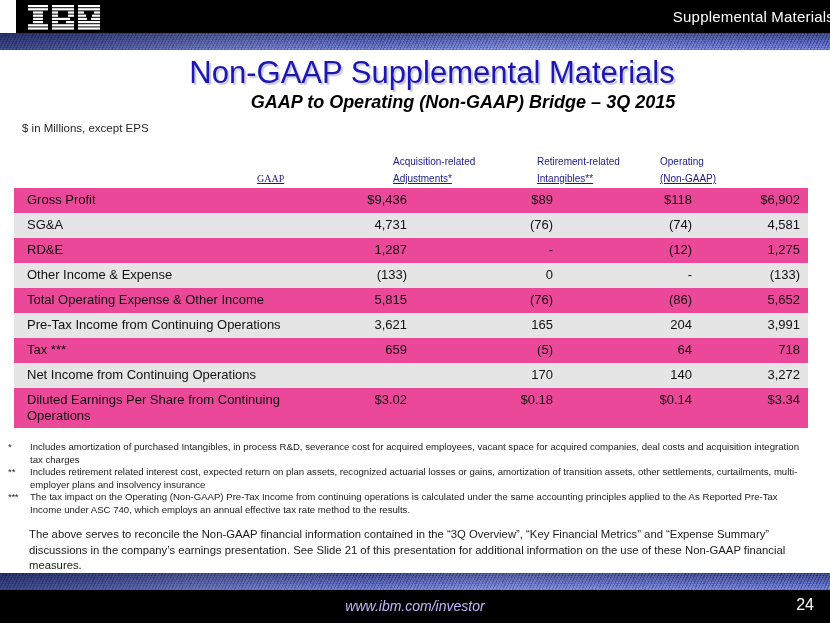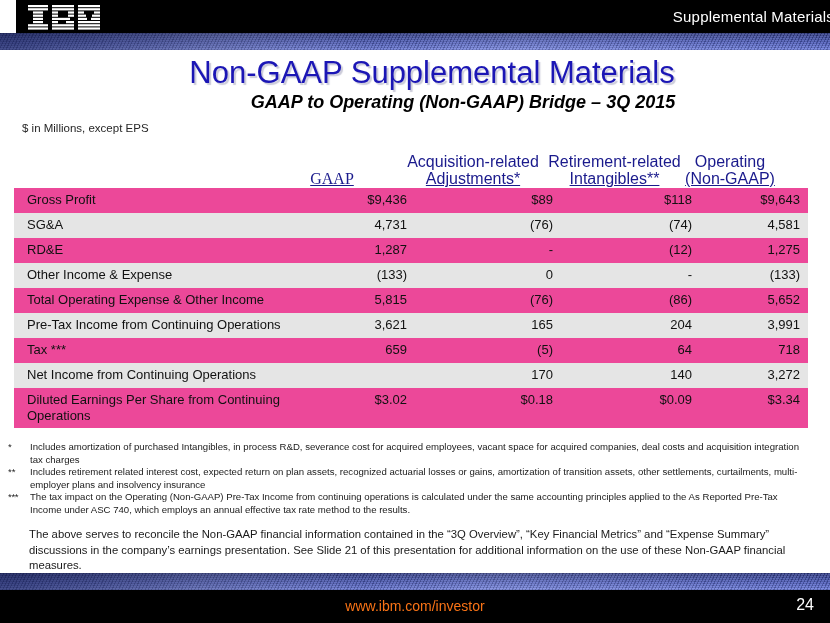--- a/index.html
+++ b/index.html
@@ -110,22 +110,22 @@
   
   .col-headers {
     position: absolute;
     left: 14px; top: 147px;
     width: 794px;
     height: 40px;
   }
   .col-head {
     position: absolute;
     bottom: 0;
-    text-align: center;
-    font-size: 16px;
+    text-align: left;
+    font-size: 10px;
     color: #1a1a8c;
     line-height: 17px;
   }
   .col-head .ul {
     text-decoration: underline;
   }
 
   
   .table {
     position: absolute;
@@ -242,22 +242,23 @@
     left: 0; top: 590px;
     width: 830px;
     height: 33px;
     background: #000000;
   }
   .footer-url {
     position: absolute;
     left: 0; top: 8px;
     width: 830px;
     text-align: center;
-    color: #f97316;
+    color: #c4b5fd;
     font-size: 14px;
+    font-style: italic;
   }
   .footer-page {
     position: absolute;
     right: 16px; top: 6px;
     color: #ffffff;
     font-size: 16px;
   }
 </style>
 </head>
 <body>
@@ -334,21 +335,21 @@
     </div>
   </div>
 
   <div class="table">
 
     <div class="row shaded">
       <div class="label">Gross Profit</div>
       <div class="val c0">$9,436</div>
       <div class="val c1">$89</div>
       <div class="val c2">$118</div>
-      <div class="val c3">$9,643</div>
+      <div class="val c3">$6,902</div>
     </div>
 
     <div class="row">
       <div class="label">SG&amp;A</div>
       <div class="val c0">4,731</div>
       <div class="val c1">(76)</div>
       <div class="val c2">(74)</div>
       <div class="val c3">4,581</div>
     </div>
 
@@ -396,21 +397,21 @@
       <div class="label">Net Income from Continuing Operations</div>
       <div class="val c1">170</div>
       <div class="val c2">140</div>
       <div class="val c3">3,272</div>
     </div>
 
     <div class="row shaded tall">
       <div class="label">Diluted Earnings Per Share from Continuing Operations</div>
       <div class="val c0">$3.02</div>
       <div class="val c1">$0.18</div>
-      <div class="val c2">$0.09</div>
+      <div class="val c2">$0.14</div>
       <div class="val c3">$3.34</div>
     </div>
 
   </div>
 
   <div class="footnotes">
     <div class="fn fn1">
       <span class="mark">*</span>
       <span>Includes amortization of  purchased Intangibles, in process R&amp;D, severance cost for acquired employees, vacant space for acquired companies, deal costs and acquisition integration tax charges</span>
     </div>

